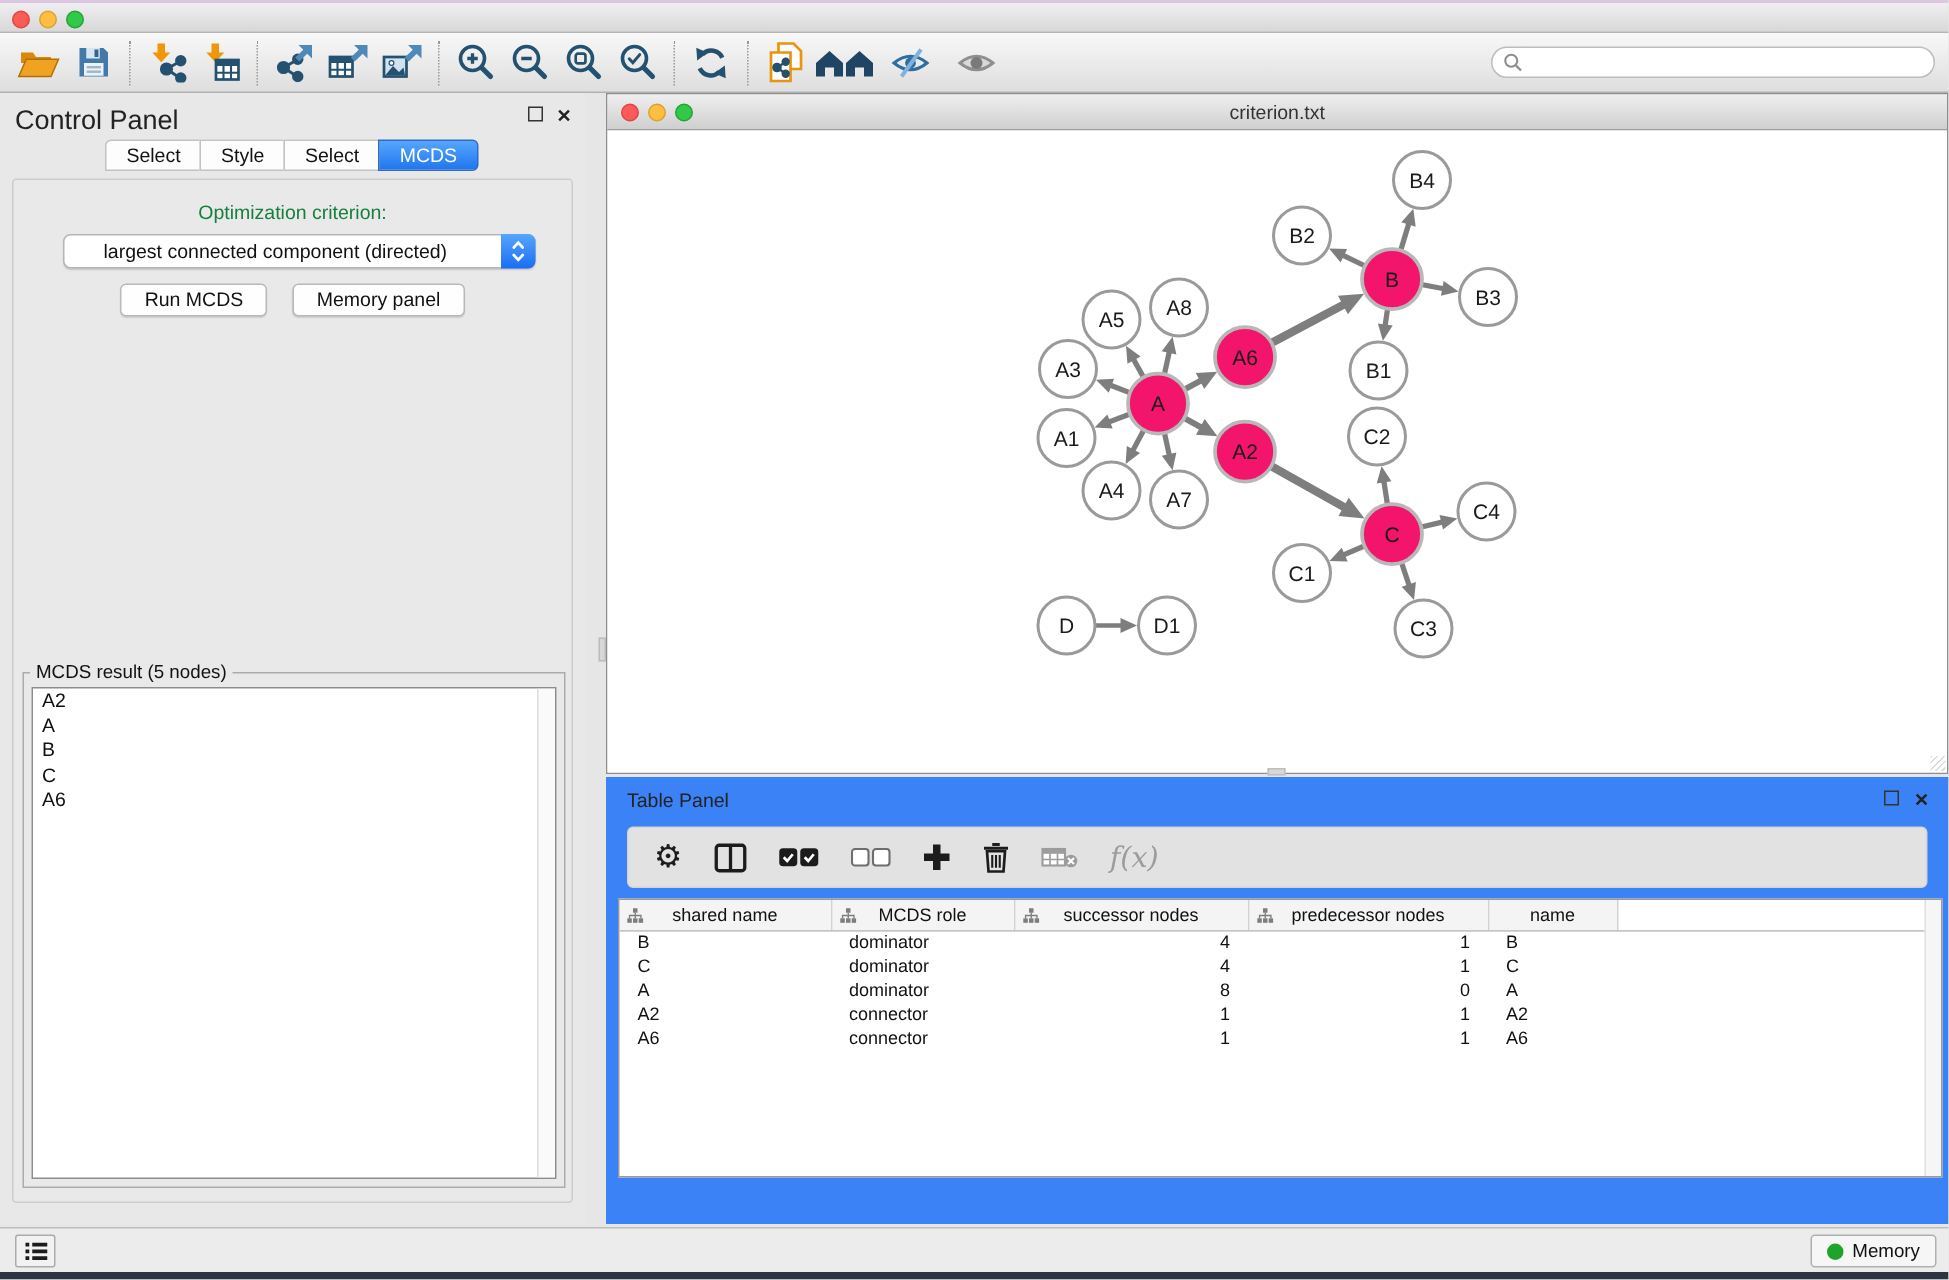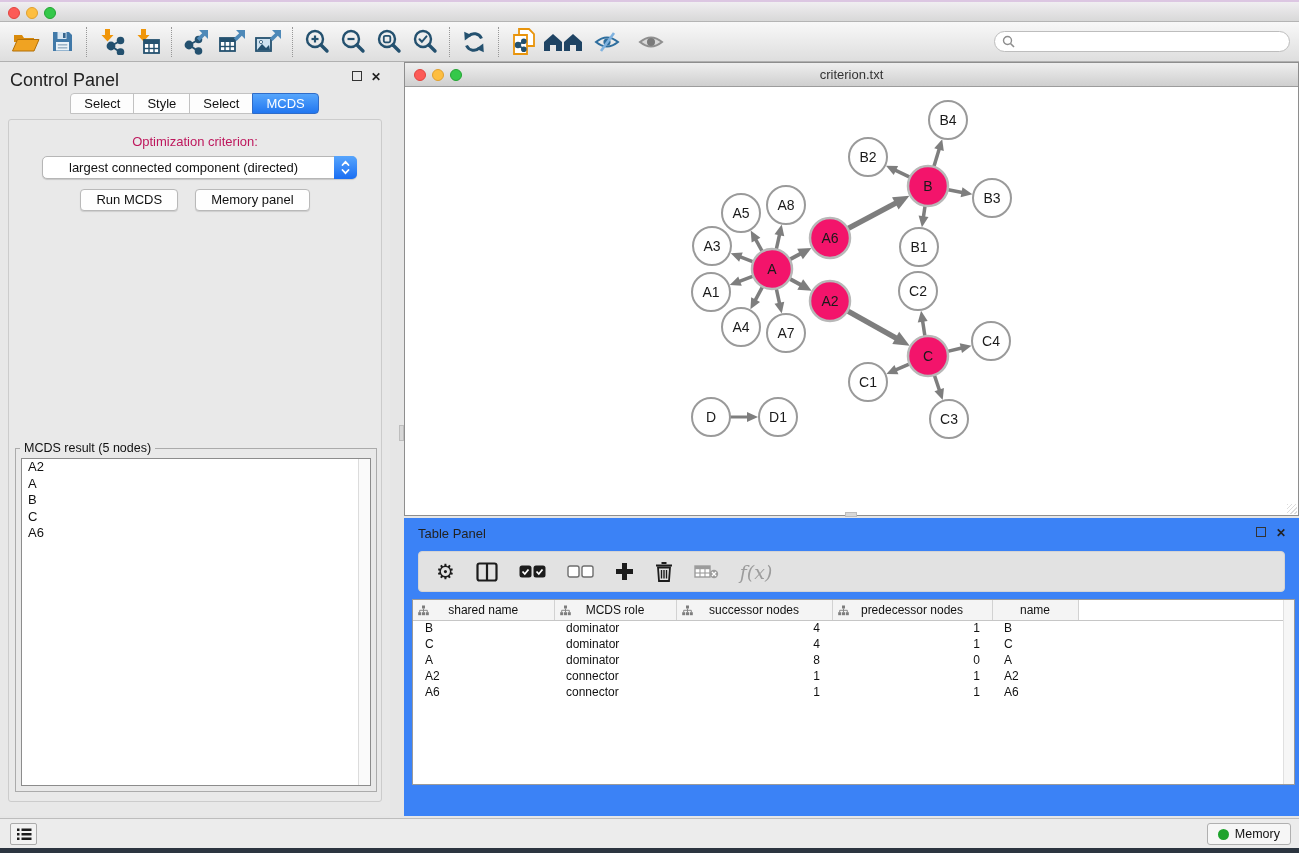--- a/index.html
+++ b/index.html
@@ -34,21 +34,21 @@
   .winbtn { position:absolute; top:8px; font-size:12px; color:#222; cursor:default; }
   .float-box { width:10px; height:10px; border:1.5px solid #333; display:inline-block; }
   .cp-tabs { position:absolute; left:0; top:31px; width:100%; display:flex; justify-content:center; }
   .tab { height:21px; line-height:20px; padding:0 13px; background:#fdfdfd; border:1px solid #c2c2c2;
     margin-left:-1px; font-size:13px; color:#111; }
   .tab:first-child { border-radius:4px 0 0 0; }
   .tab:last-child { border-radius:0 4px 0 0; }
   .tab.active { background:linear-gradient(#56a6fc,#2176f0); color:#fff; border-color:#2f6cc8; border-radius:0 4px 4px 0; }
   .cp-box { position:absolute; left:8px; top:57px; width:374px; height:683px;
     background:#e9e9e9; border:1px solid #cccccc; border-radius:3px; }
-  .opt-label { position:absolute; left:0; top:14px; width:100%; text-align:center; font-size:13px; color:#be185d; }
+  .opt-label { position:absolute; left:0; top:14px; width:100%; text-align:center; font-size:13px; color:#15803d; }
   .dropdown { position:absolute; left:33px; top:36px; width:315px; height:23px; background:#fff;
     border:1px solid #b6b6b6; border-radius:5px; box-shadow:0 1px 1px rgba(0,0,0,.15); font-size:13px; color:#111; }
   .dropdown .dd-text { line-height:21px; padding-left:26px; }
   .dd-cap { position:absolute; right:-1px; top:-1px; width:23px; height:23px; border-radius:0 5px 5px 0;
     background:linear-gradient(#57a5fd,#1a6ef2); display:flex; align-items:center; justify-content:center; }
   .btn-row { position:absolute; left:0; top:69px; width:100%; display:flex; justify-content:center; gap:17px; }
   .pbtn { height:22px; line-height:20px; padding:0 15px; background:#fefefe; border:1px solid #b9b9b9;
     border-radius:4px; font-size:13px; color:#111; box-shadow:0 1px 1px rgba(0,0,0,.12); }
   .fieldset { position:absolute; left:6px; top:328px; width:362px; height:344px; border:1px solid #ababab; }
   .legend { position:absolute; left:4px; top:-8px; background:#e9e9e9; padding:0 4px; font-size:12.5px; color:#111; }

